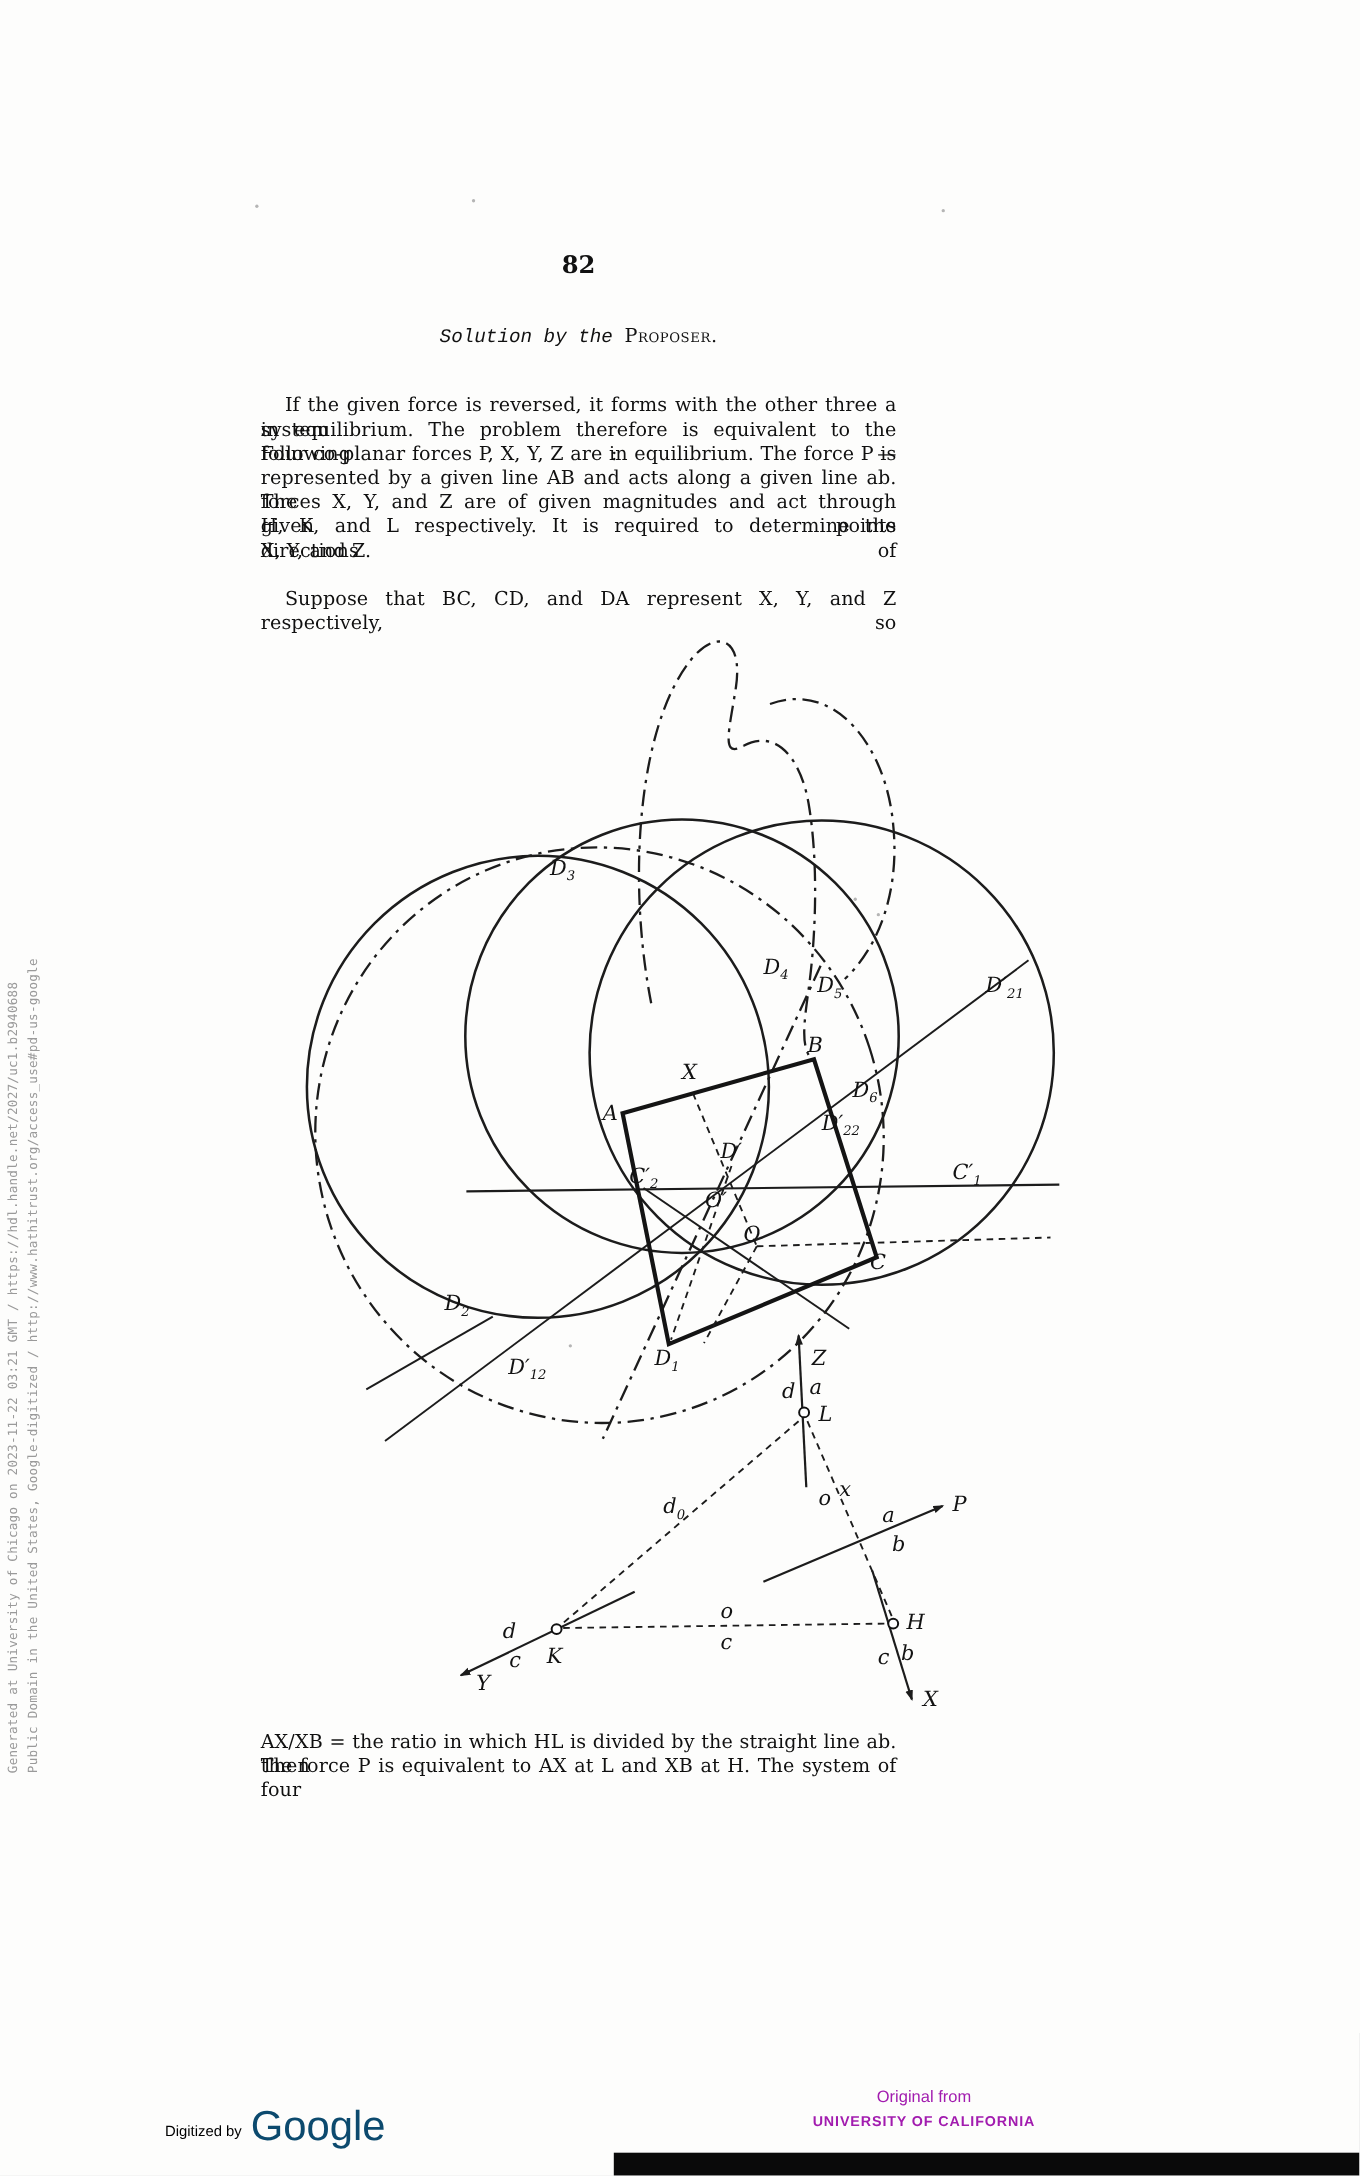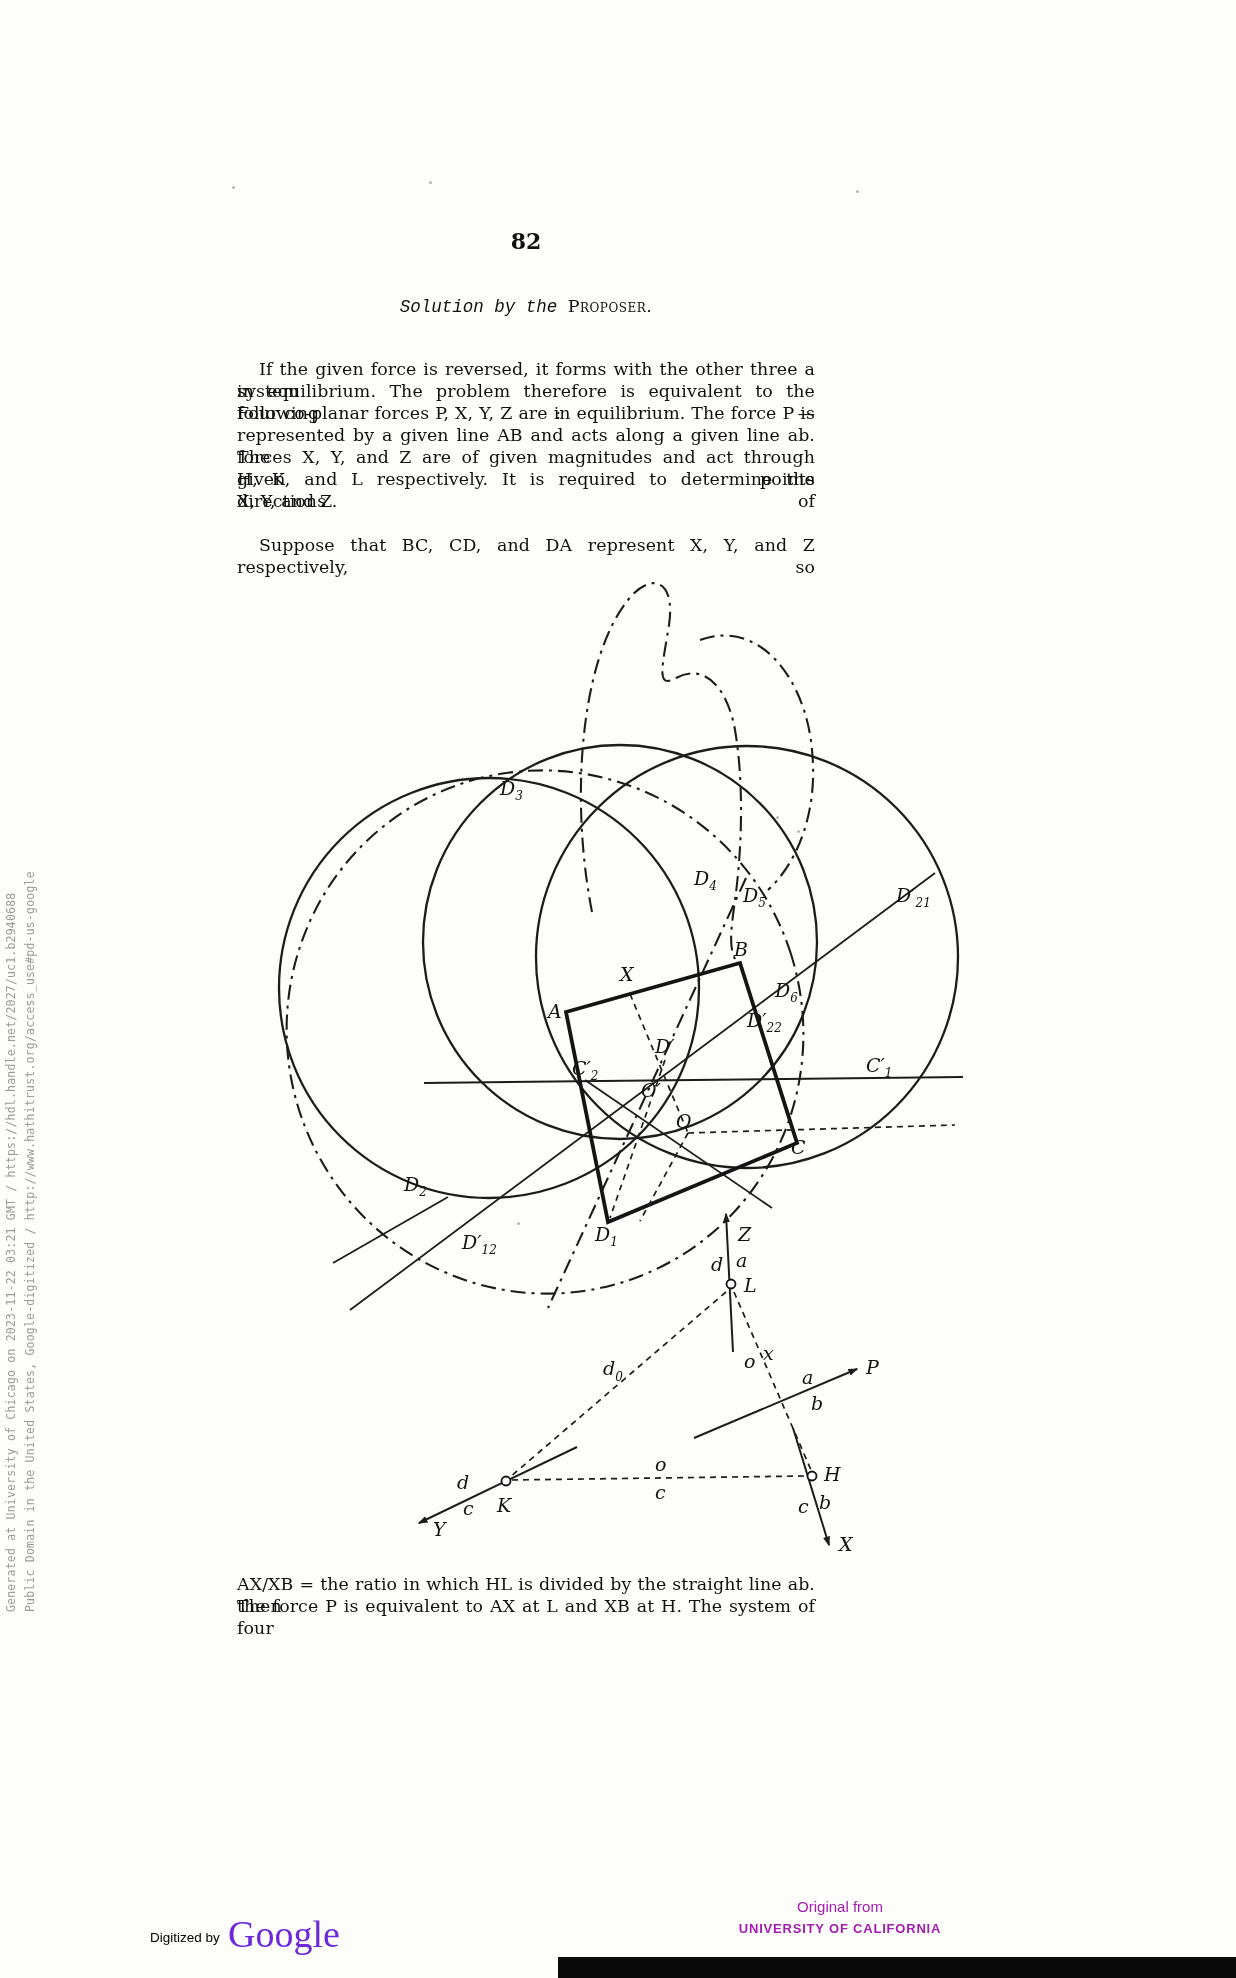--- a/index.html
+++ b/index.html
@@ -30,22 +30,22 @@
   .flbl{font-family:"DejaVu Serif",serif;font-style:italic;font-size:19px;fill:#121212;}
   .flbl .sub{font-size:12px;}
   .pt{fill:#fff;stroke:#111;stroke-width:1.8px;}
   
   .vline{position:absolute;transform:rotate(-90deg);transform-origin:0 0;white-space:nowrap;
          font-family:"DejaVu Sans Mono",monospace;font-size:11.5px;color:#9a9a9a;letter-spacing:.2px;}
   #v1{left:4px;top:1612px;} #v2{left:23px;top:1612px;}
   
   #digitized{position:absolute;left:150px;top:1930px;font-family:"Liberation Sans",sans-serif;
              font-size:13.5px;color:#000000;}
-  #glogo{position:absolute;left:228px;top:1912px;font-family:Liberation Serif, serif;
-         font-size:38px;color:#6d28d9;}
+  #glogo{position:absolute;left:228px;top:1912px;font-family:Liberation Sans, sans-serif;
+         font-size:38px;color:#0c4a6e;}
   #origblock{position:absolute;left:620px;top:1898px;width:440px;text-align:center;
              font-family:"Liberation Sans",sans-serif;color:#a21caf;}
   #origfrom{font-size:15px;}
   #institution{font-size:13px;margin-top:6px;letter-spacing:.8px;font-weight:bold;}
   #bbar{position:absolute;left:558px;top:1957px;width:678px;height:21px;background:#0a0a0a;}
   .spk{position:absolute;width:3px;height:3px;border-radius:50%;background:#b5b5b5;}
 </style>
 </head>
 <body>
 

